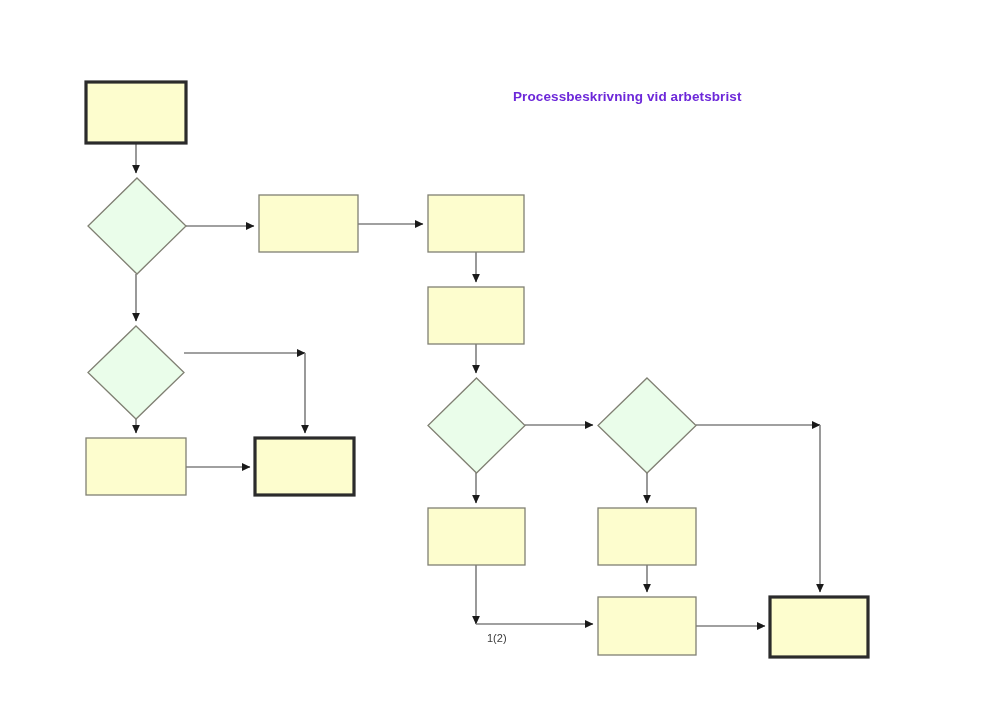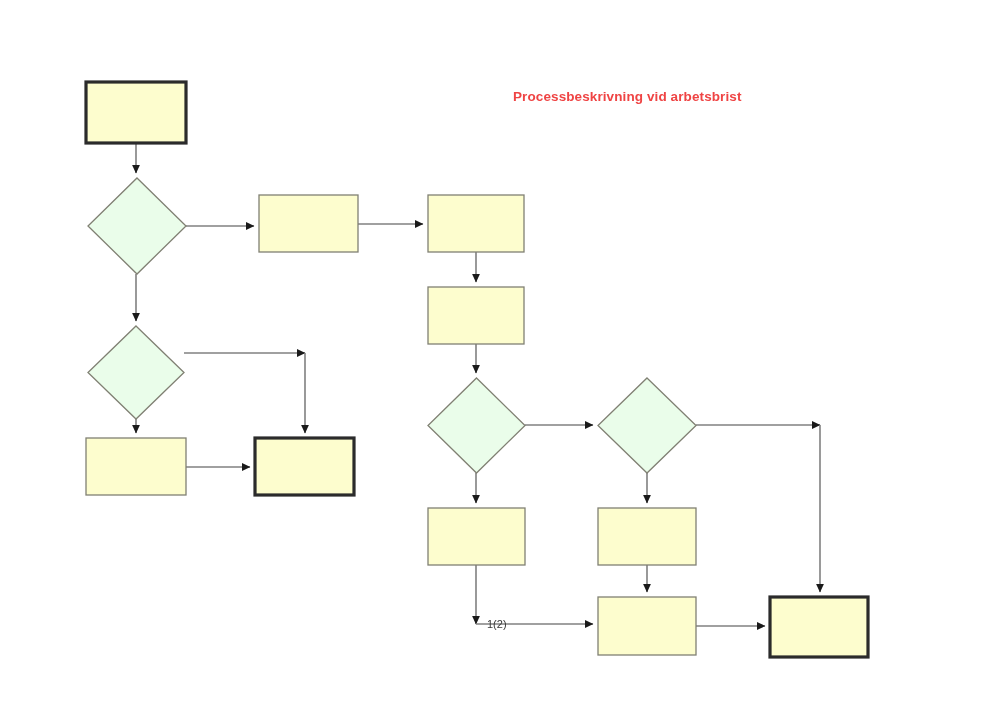--- a/index.html
+++ b/index.html
@@ -24,28 +24,28 @@
     left: 0;
     width: 1000px;
     height: 707px;
   }
   .doc-title {
     position: absolute;
     left: 513px;
     top: 89px;
     font-size: 13.5px;
     font-weight: bold;
-    color: #ef4444;
+    color: #6d28d9;
     letter-spacing: 0.1px;
     white-space: nowrap;
   }
   .page-number {
     position: absolute;
     left: 487px;
-    top: 618px;
+    top: 632px;
     font-size: 11px;
     color: #3a3a3a;
     white-space: nowrap;
   }
   .node-label {
     position: absolute;
     display: flex;
     align-items: center;
     justify-content: center;
     text-align: center;

